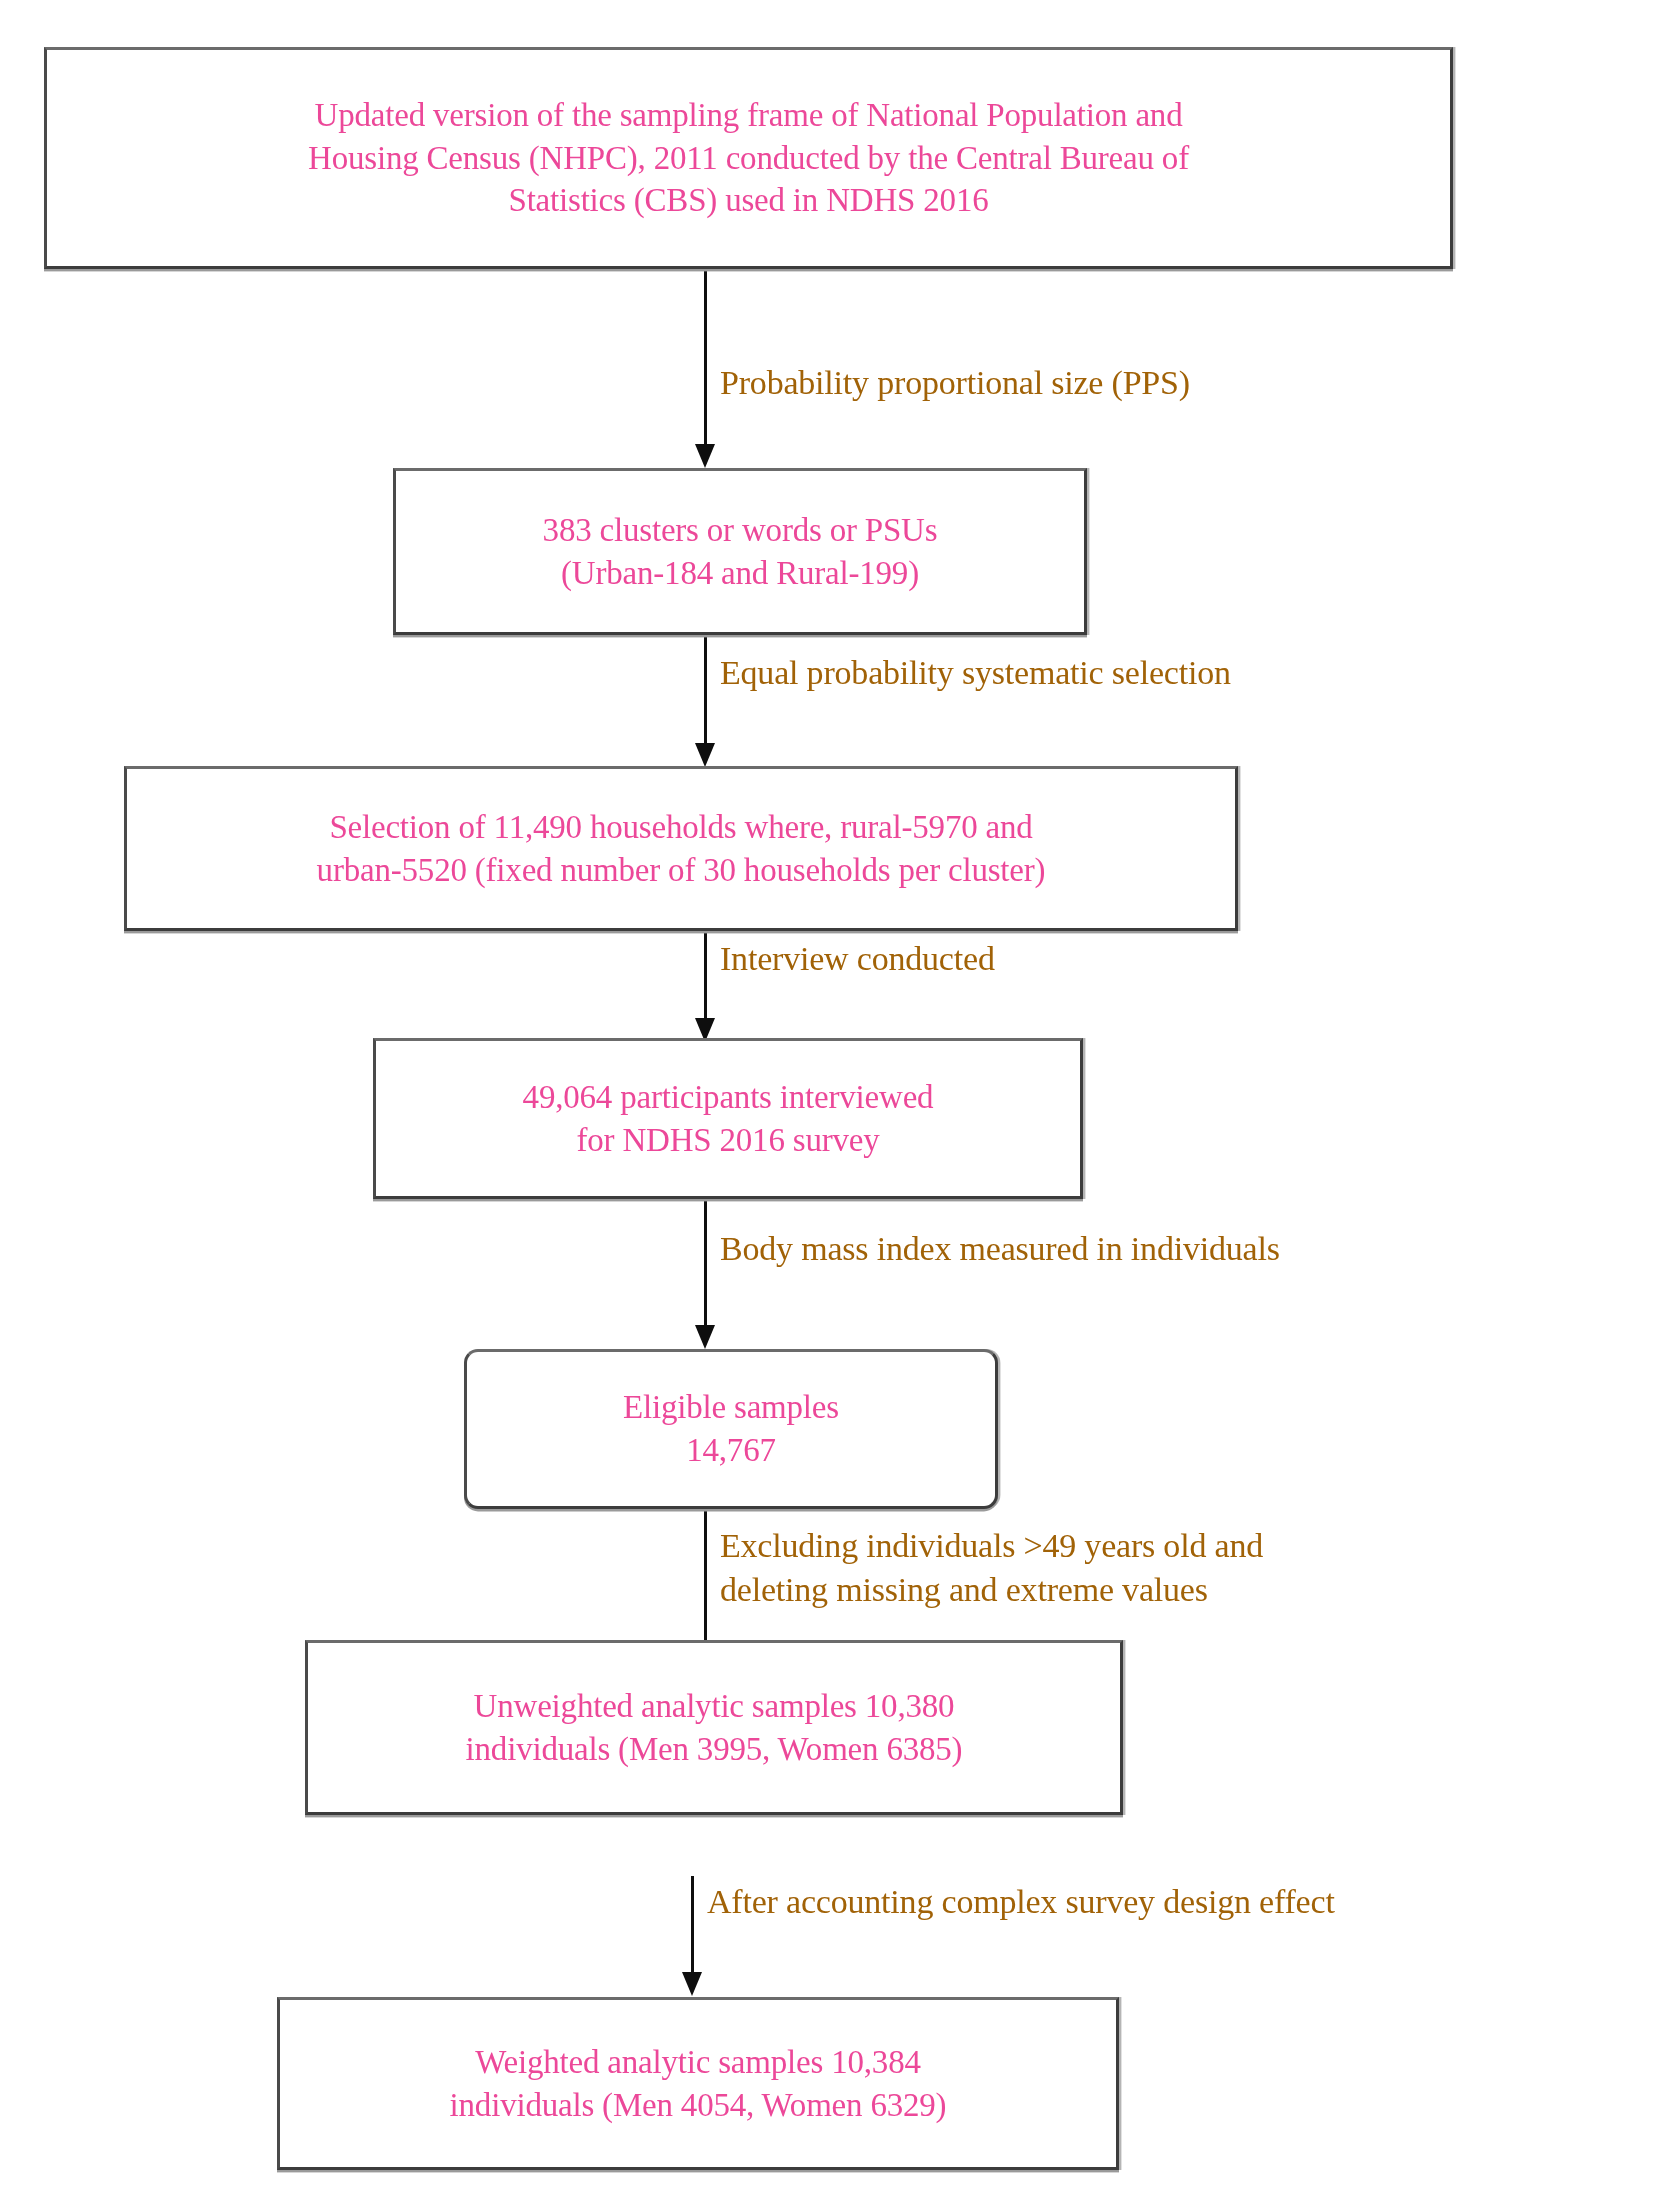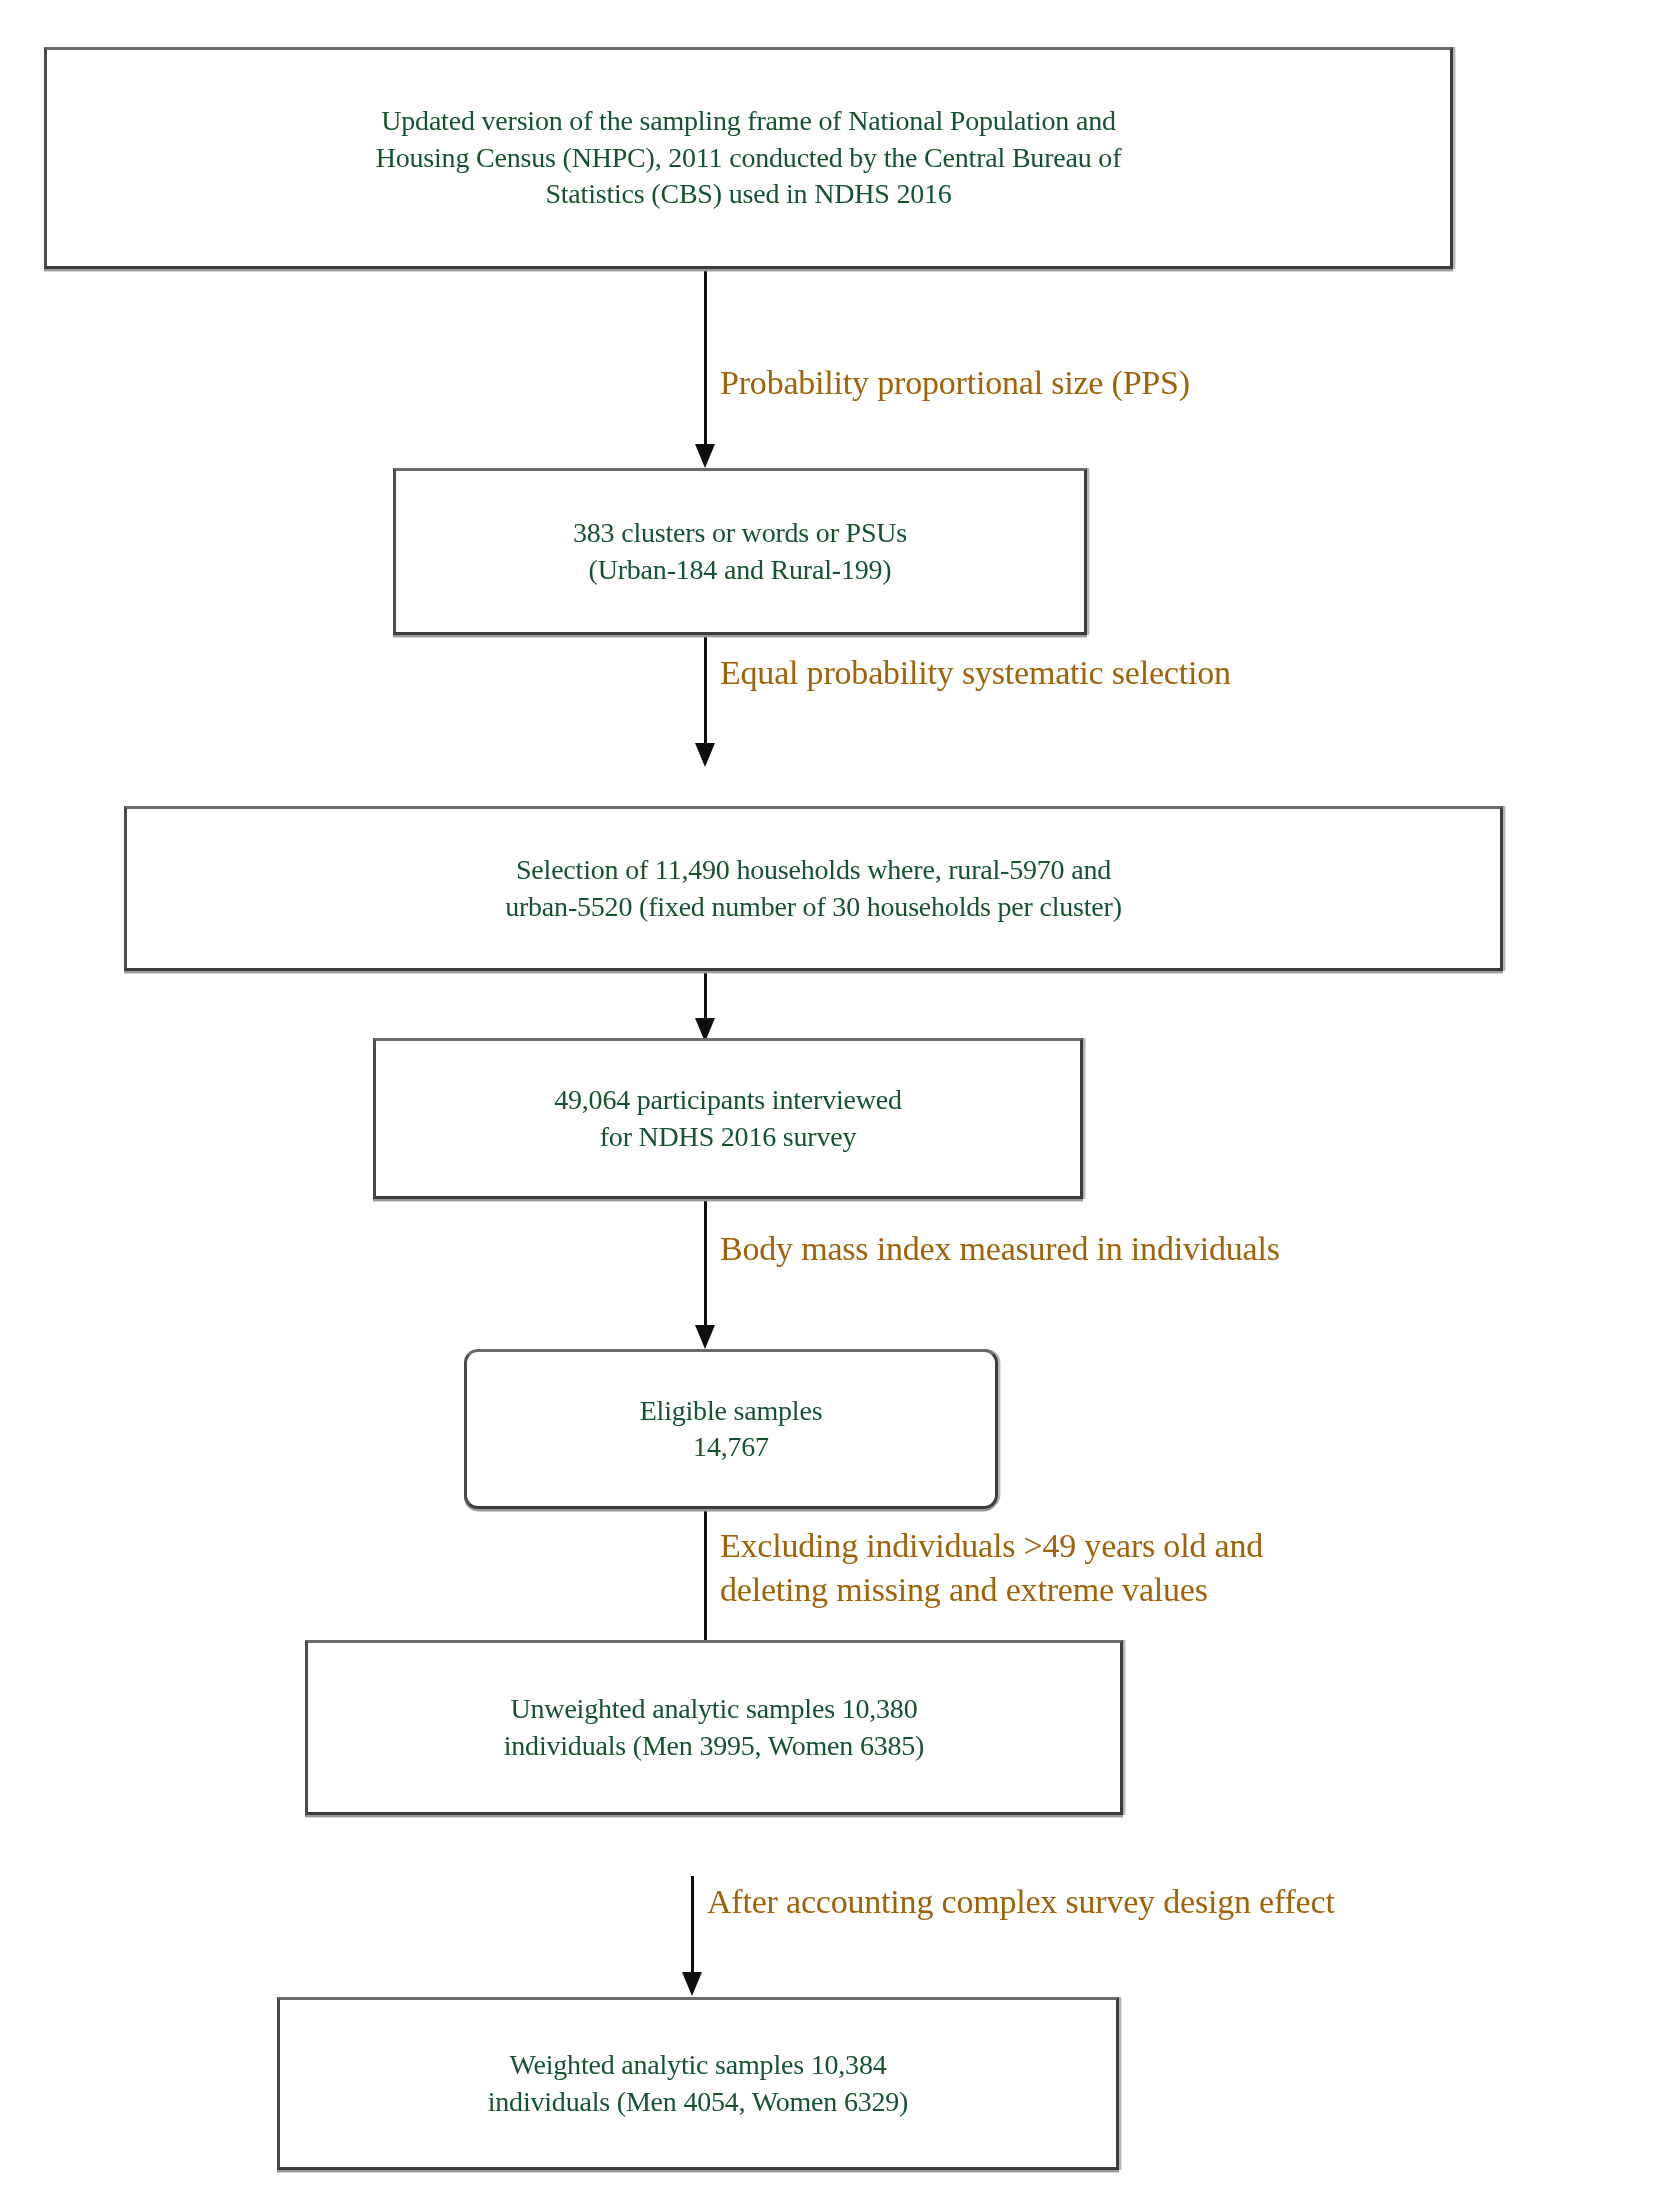--- a/index.html
+++ b/index.html
@@ -27,27 +27,27 @@
     box-shadow: 0 2.4px 0 0 #9a9a9a, 2.4px 0 0 0 #b5b5b5;
     display: flex;
     align-items: center;
     justify-content: center;
     text-align: center;
     z-index: 3;
   }
   .node .node-text {
     display: block;
     width: 100%;
-    font-size: 28px;
+    font-size: 33px;
     line-height: 1.30;
     letter-spacing: -0.2px;
     padding: 0 7px;
     box-sizing: border-box;
     white-space: pre-line;
-    color: #14532d;
+    color: #ec4899;
   }
   .connector {
     position: absolute;
     z-index: 1;
   }
   .connector .shaft {
     position: absolute;
     left: 0;
     top: 0;
     width: 3.2px;
@@ -93,21 +93,21 @@
     <span class="node-text">383 clusters or words or PSUs
 (Urban-184 and Rural-199)</span>
   </div>
 
   <div class="connector" style="left:704px; top:634px; width:3.2px; height:133px;">
     <div class="shaft" style="height:109px;"></div>
     <div class="head" style="top:109px;"></div>
   </div>
   <div class="edge-label" style="left:720px; top:651px;">Equal probability systematic selection</div>
 
-  <div class="node" style="left:124px; top:766px; width:1379px; height:165px;margin-top:40px;">
+  <div class="node" style="left:124px; top:766px; width:1114px; height:165px;">
     <span class="node-text">Selection of 11,490 households where, rural-5970 and
 urban-5520 (fixed number of 30 households per cluster)</span>
   </div>
 
   <div class="connector" style="left:704px; top:931px; width:3.2px; height:111px;">
     <div class="shaft" style="height:87px;"></div>
     <div class="head" style="top:87px;"></div>
   </div>
   <div class="edge-label" style="left:720px; top:937px;">Interview conducted</div>
 

